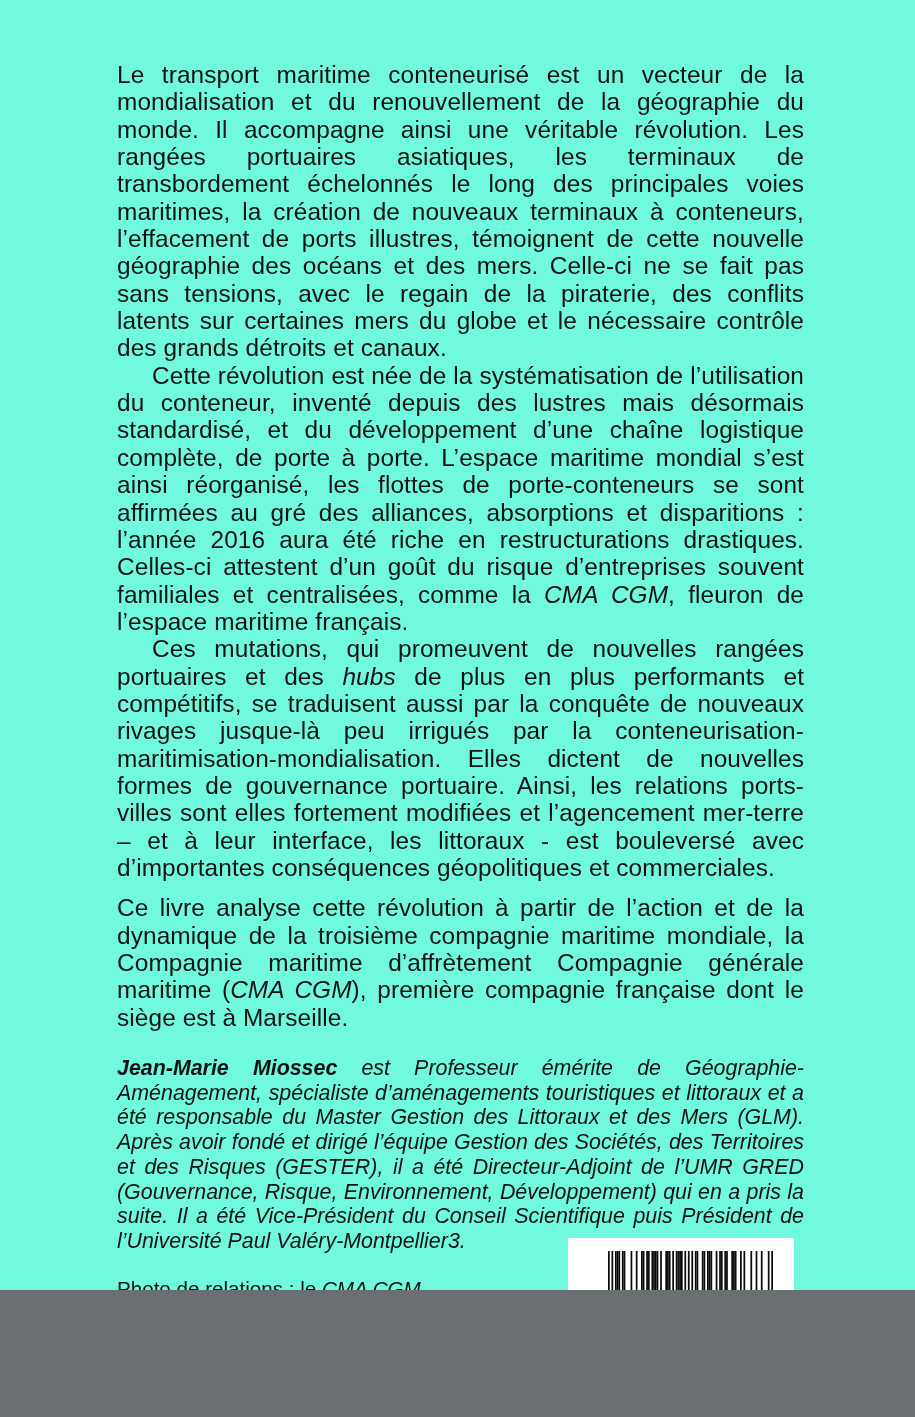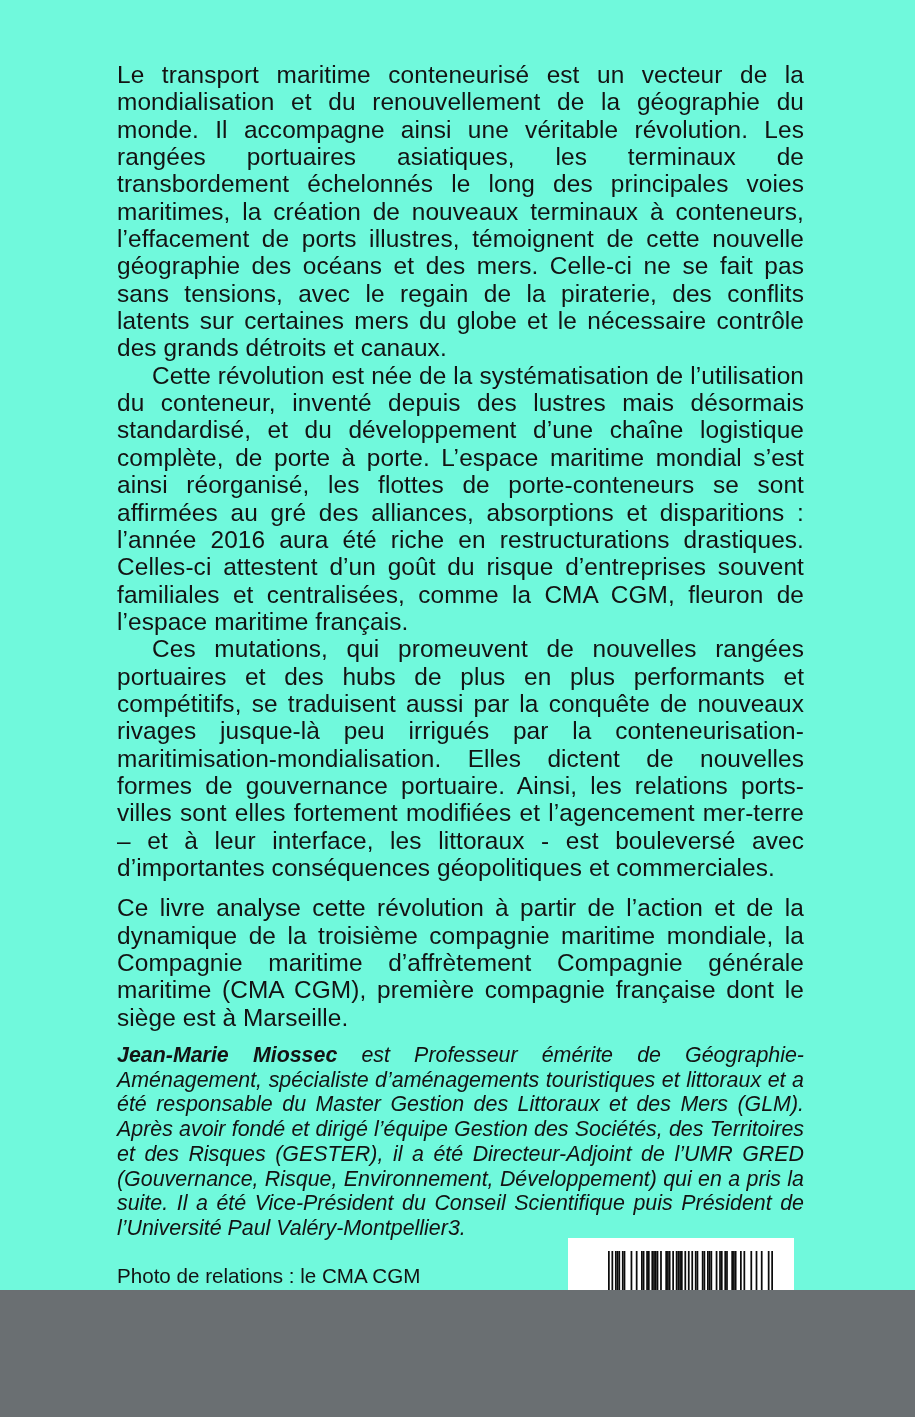--- a/index.html
+++ b/index.html
@@ -17,23 +17,23 @@
     left:117px; top:61px; width:687px;
   }
   .syn {
     font-size:24.4px;
     line-height:27.35px;
     text-align:justify;
     letter-spacing:0.1px;
   }
   .indent { text-indent:35px; }
   .p4 { margin-top:13px; }
-  .it { }
+  .it { font-style:italic; }
   .bio {
-    margin-top:12px;
+    margin-top:25px;
     font-size:21.4px;
     line-height:24.7px;
     font-style:italic;
     text-align:justify;
   }
   .bio-name { font-weight:bold; }
   .credit { margin-top:21px; font-size:20.6px; line-height:27px; text-align:left; }
   .isbn   { margin-top:14px; font-size:20.6px; }
   .price  { margin-top:6px;  font-size:27px; }
   .barcode {

